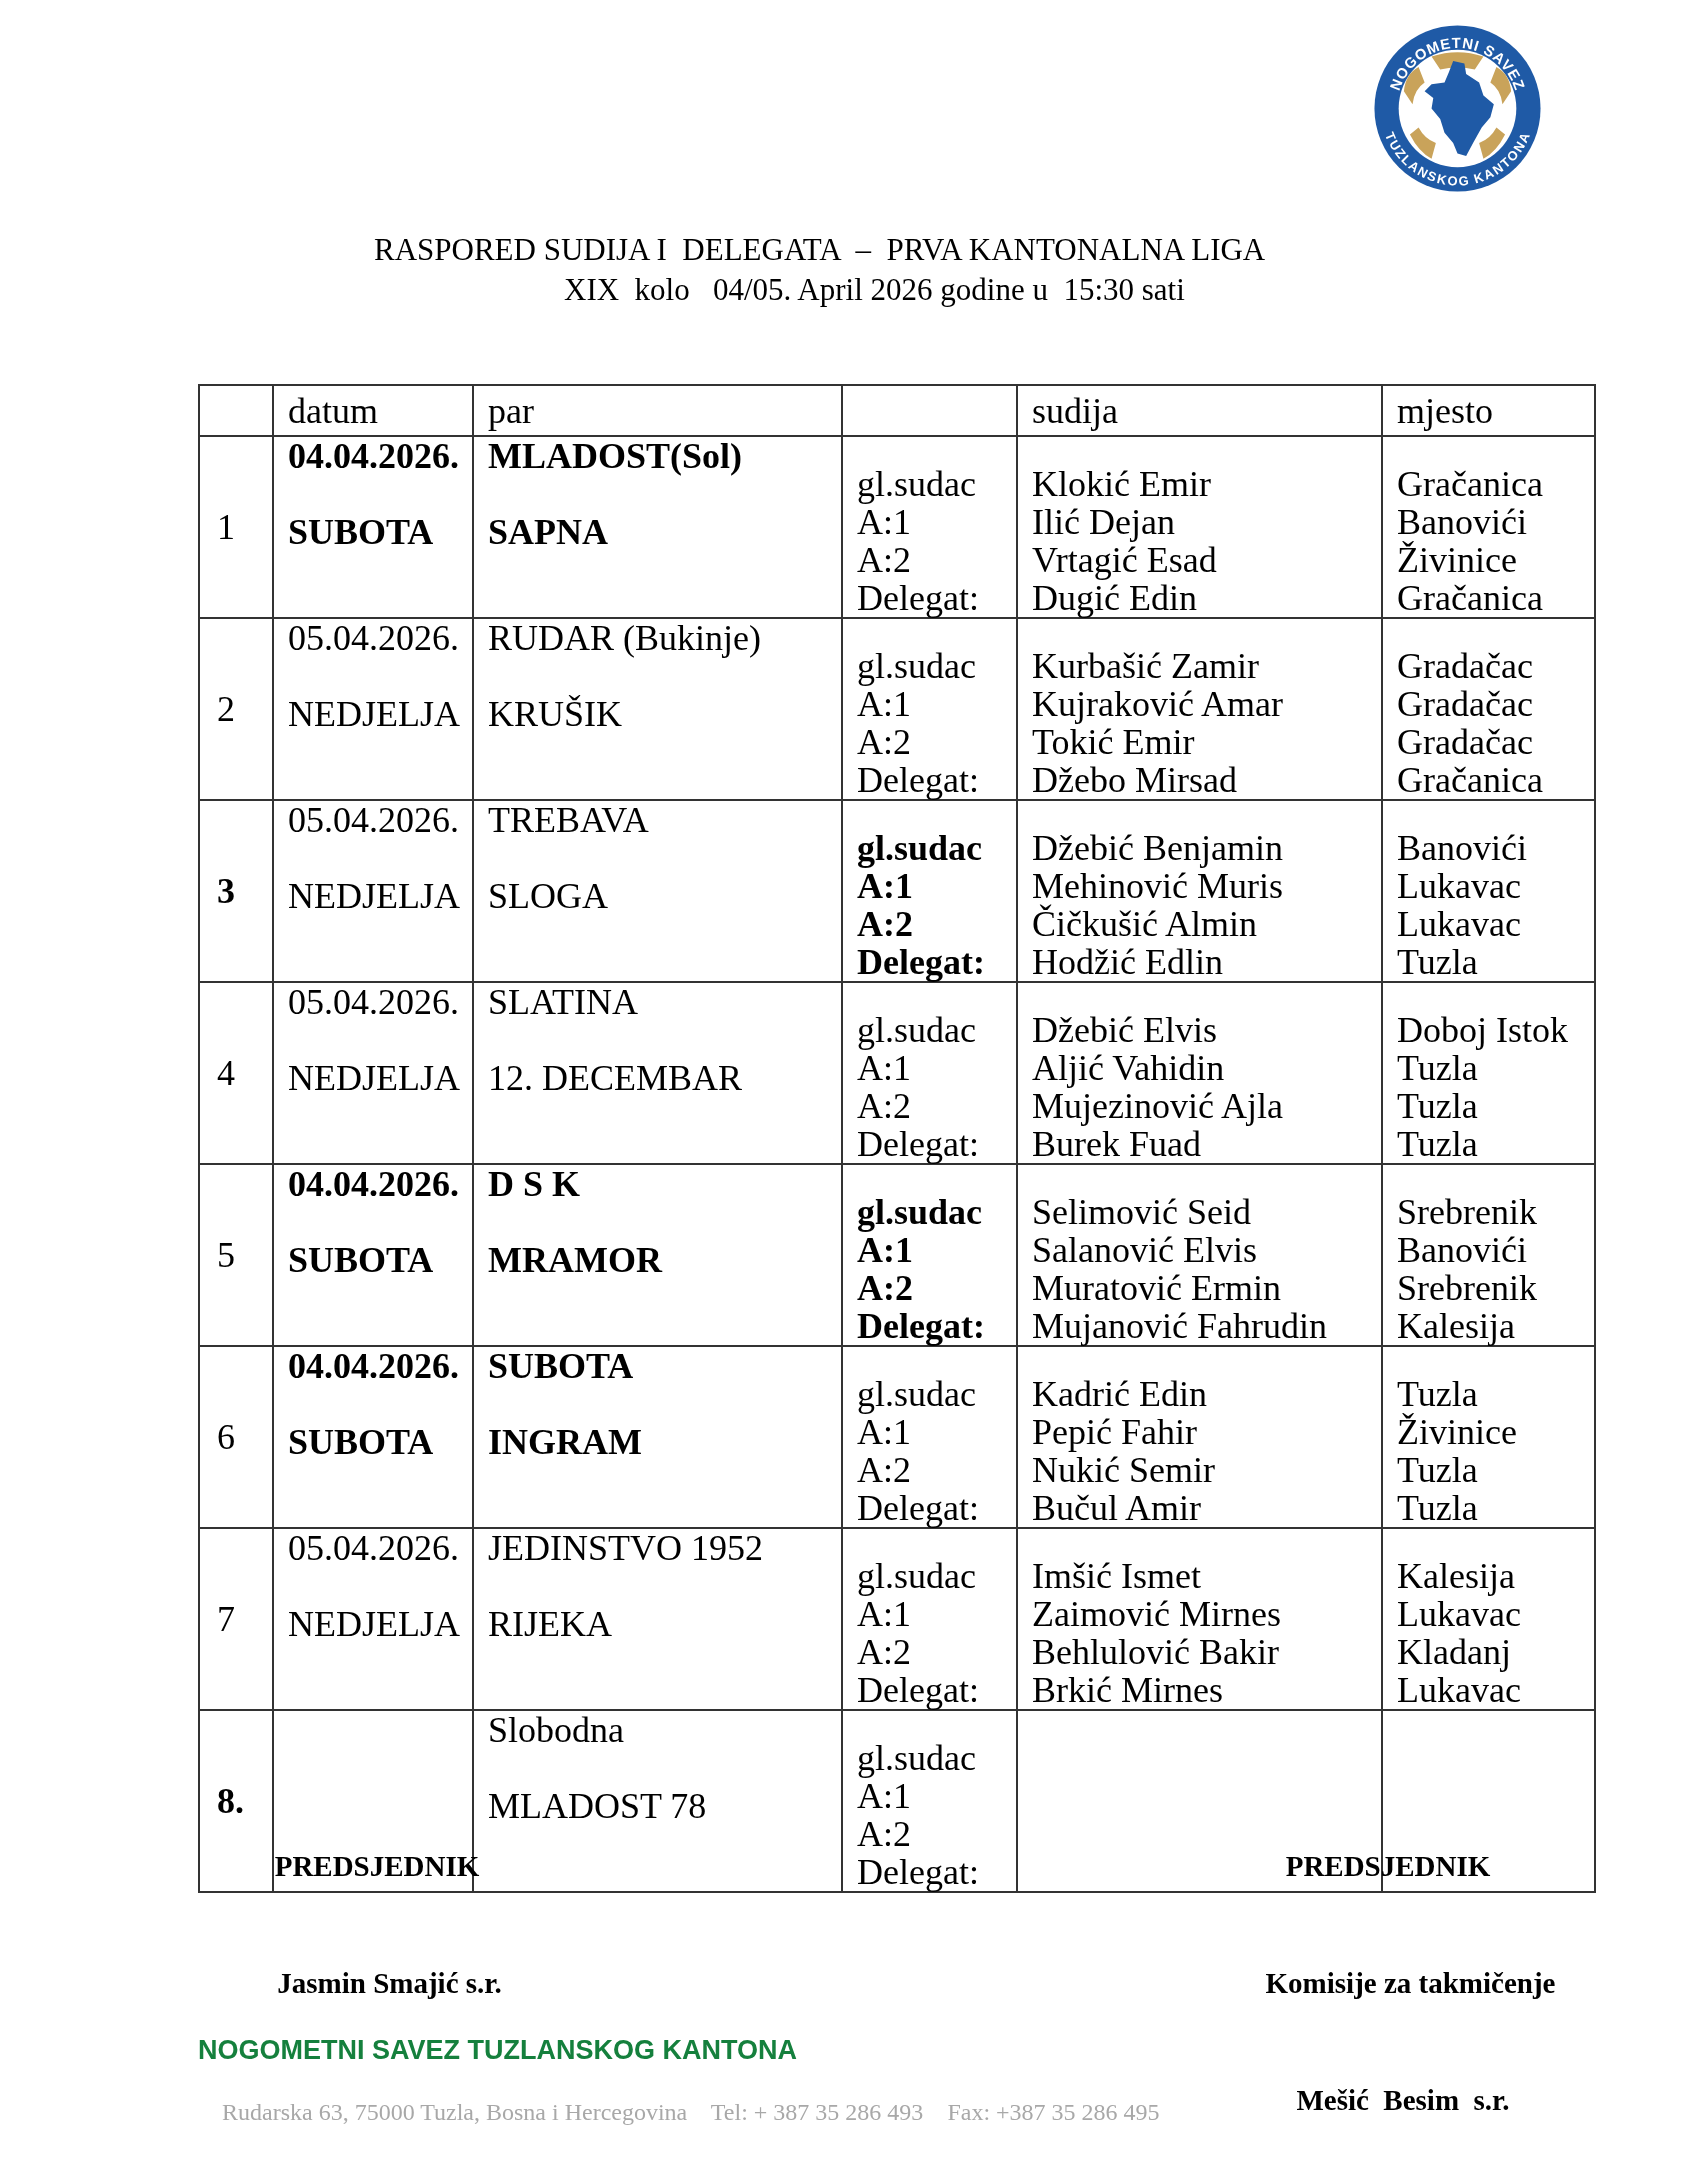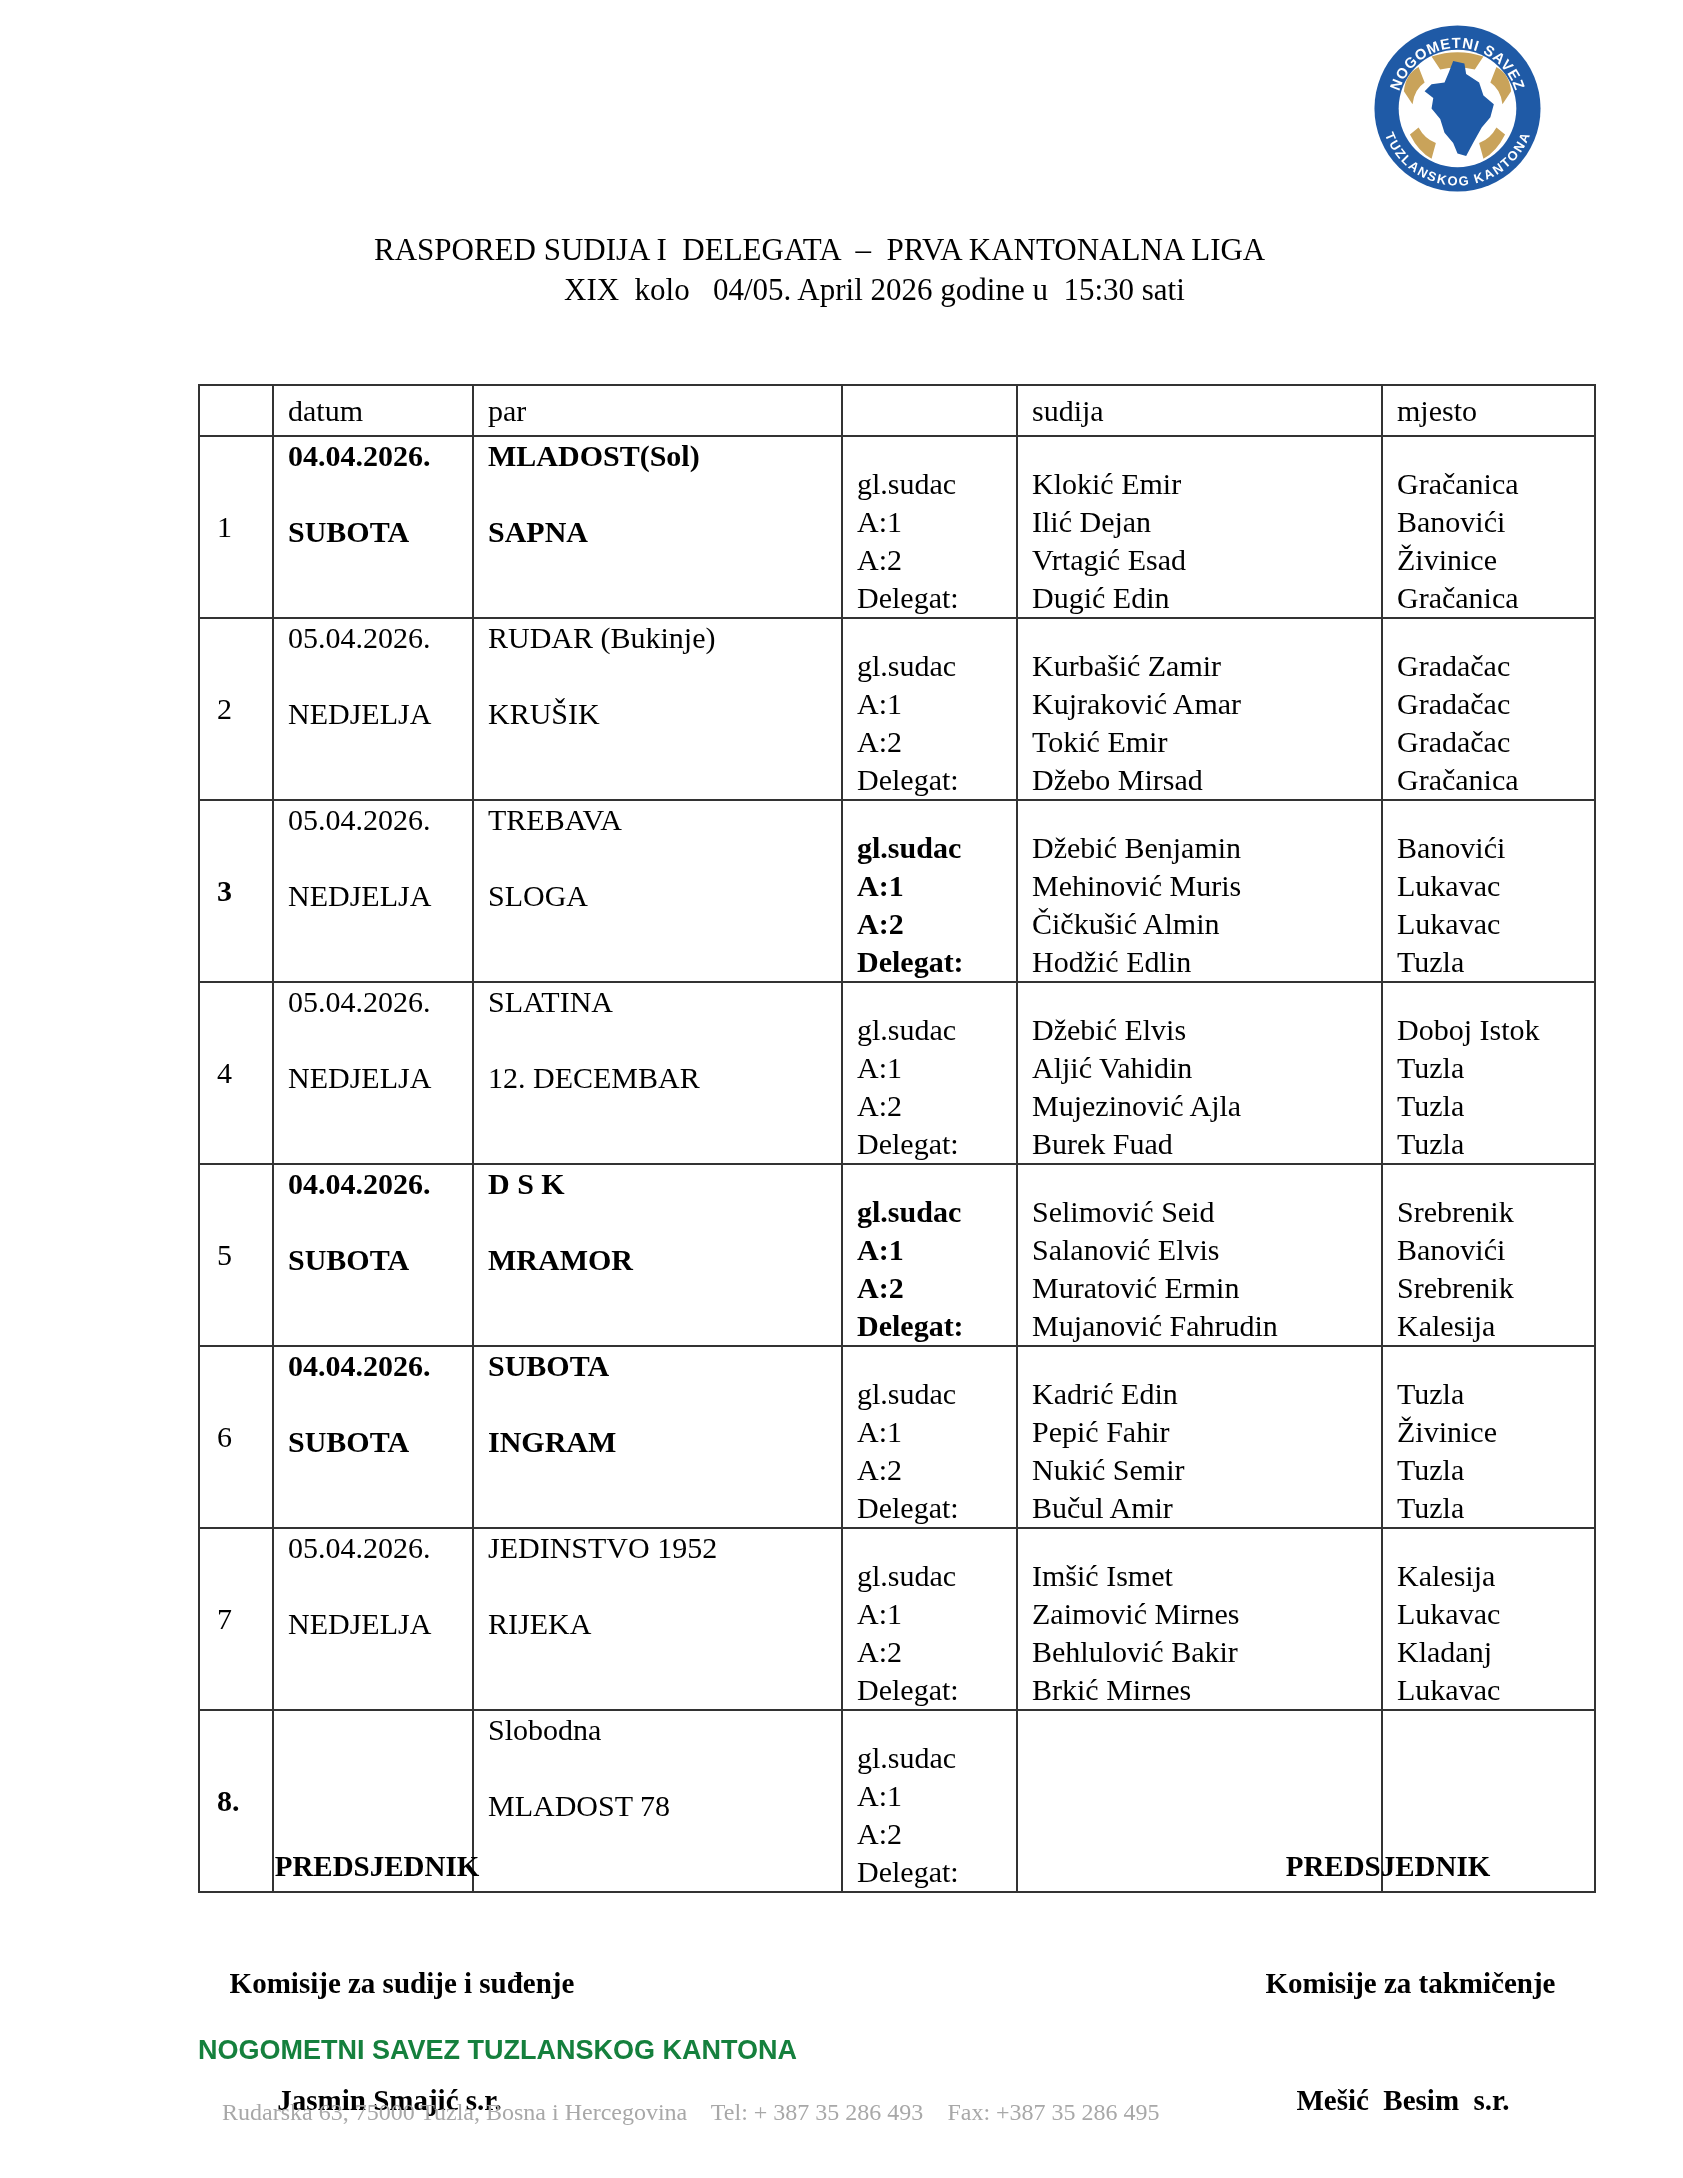--- a/index.html
+++ b/index.html
@@ -2,21 +2,21 @@
 <html><head>
 <meta charset="utf-8">
 <style>
   html, body { margin:0; padding:0; background:#ffffff; }
   body { width:1683px; height:2178px; position:relative; overflow:hidden;
          font-family:"Liberation Serif", "DejaVu Serif", serif; color:#000; }
   .logo { position:absolute; left:1371px; top:22px; width:173px; height:173px; }
   .title-block { position:absolute; left:0; width:1782px; top:230px; text-align:center; }
   .title-line { font-size:31px; line-height:40px; white-space:pre; }
   table.sched { position:absolute; left:198px; top:384px; border-collapse:collapse; table-layout:fixed; width:1397px; }
-  table.sched td { border:2px solid #333; vertical-align:top; padding:0 0 0 14px; font-size:30px; line-height:38px; }
+  table.sched td { border:2px solid #333; vertical-align:top; padding:0 0 0 14px; font-size:36px; line-height:38px; }
   table.sched tr.hdr td { height:49px; vertical-align:middle; line-height:38px; padding-top:0; }
   table.sched tr.match td { height:151px; }
   td.num { vertical-align:middle !important; padding-left:17px !important; }
   .bold { font-weight:bold; }
   .stack { display:flex; flex-direction:column;margin-top:28px; }
   .stack span { display:block; height:38px; white-space:nowrap; }
   .pair-top { display:block; height:76px; white-space:nowrap; }
   .pair-bot { display:block; white-space:nowrap; }
   .sig { position:absolute; top:1769px; font-weight:bold; font-size:29px; line-height:39px; text-align:center; white-space:pre; }
   .sig.left { left:204px; width:396px; }
@@ -352,21 +352,20 @@
             <span></span>
             <span></span>
           </div>
         </td>
       </tr>
     </tbody>
 </table>
 
 <div class="sig left">
   <div style="margin-left:-50px">PREDSJEDNIK</div>
-  <div>Komisije za sudije i suđenje</div>
   <div style="margin-left:-25px">Jasmin Smajić s.r.</div>
 </div>
 <div class="sig right">
   <div style="margin-left:-45px">PREDSJEDNIK</div>
   <div>Komisije za takmičenje</div>
   <div style="margin-left:-15px">Mešić  Besim  s.r.</div>
 </div>
 
 <div class="footer">
   <div class="org">NOGOMETNI SAVEZ TUZLANSKOG KANTONA</div>

